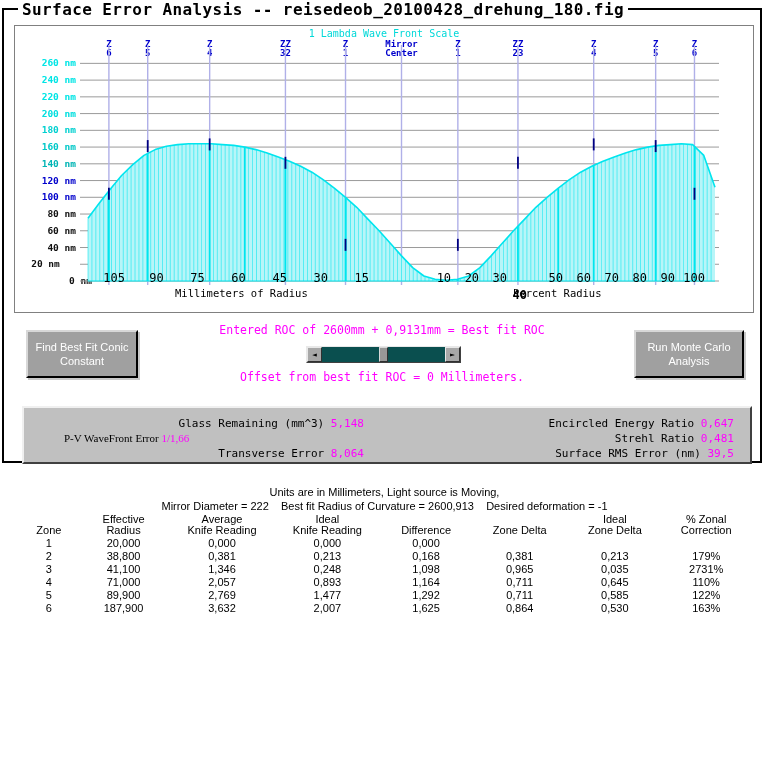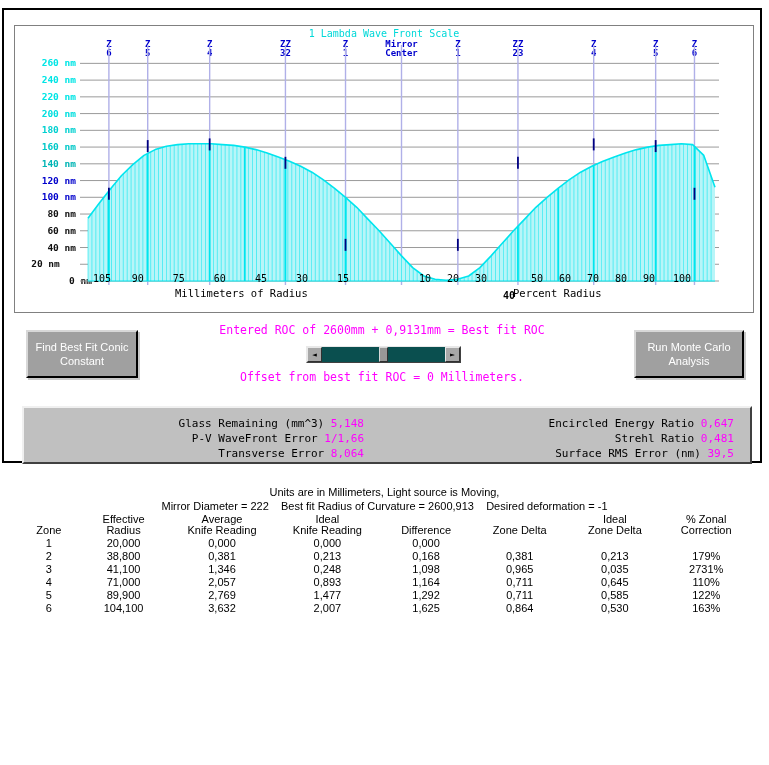--- a/index.html
+++ b/index.html
@@ -65,25 +65,25 @@
     position: absolute;
     font-size: 9.5px;
     line-height: 10px;
     font-family: "DejaVu Sans Mono", monospace;
     font-weight: bold;
     text-align: right;
     white-space: pre;
   }
   .xlab {
     position: absolute;
-    font-size: 10px;
+    font-size: 12px;
     line-height: 11px;
     color: #000000;
     font-family: "DejaVu Sans Mono", monospace;
-    text-align: left;
+    text-align: right;
     white-space: pre;
   }
   .axis-caption {
     position: absolute;
     font-size: 10.5px;
     color: #000000;
     font-family: "DejaVu Sans Mono", monospace;
     white-space: pre;
   }
 
@@ -210,20 +210,21 @@
   #data-table td {
     text-align: center;
     padding: 0 2px;
     line-height: 13px;
   }
 </style>
 </head>
 <body>
 
 <div id="app-frame">
+  <div id="app-title">Surface Error Analysis -- reisedeob_20100428_drehung_180.fig</div>
 
   <div id="graph-panel">
     <div id="scale-caption">1 Lambda Wave Front Scale</div>
     <div id="zone-headers">
         <div class="zone-head" style="left: 67.9px; top: 14px; width: 52px;">Z
 6</div>
         <div class="zone-head" style="left: 106.714px; top: 14px; width: 52px;">Z
 5</div>
         <div class="zone-head" style="left: 168.668px; top: 14px; width: 52px;">Z
 4</div>
@@ -513,21 +514,21 @@
       <div class="sb-fillR"></div>
     </div>
     <div class="sb-arrow">►</div>
   </div>
 
   <div class="magenta-line" style="top:360px;">Offset from best fit ROC = 0 Millimeters.</div>
 
   <div id="stats-panel">
     <div id="stats-left">
         <div class="stat-row" style="top: 9px; left: 40px; width: 300px; text-align: right;"><span class="lbl">Glass Remaining (mm^3)</span><span class="val"> 5,148</span></div>
-        <div class="stat-row" style="top: 24px; left: 40px; width: 300px; text-align: right;"><span class="lbl">P-V WaveFront Error</span><span class="val"> 1/1,66</span></div>
+        <div class="stat-row" style="top: 24px; left: 40px; width: 300px; text-align: left; font-family: Liberation Serif, serif;"><span class="lbl">P-V WaveFront Error</span><span class="val"> 1/1,66</span></div>
         <div class="stat-row" style="top: 39px; left: 40px; width: 300px; text-align: right;"><span class="lbl">Transverse Error</span><span class="val"> 8,064</span></div>
       </div>
     <div id="stats-right">
         <div class="stat-row" style="top: 9px; left: 370px; width: 340px; text-align: right;"><span class="lbl">Encircled Energy Ratio</span><span class="val"> 0,647</span></div>
         <div class="stat-row" style="top: 24px; left: 370px; width: 340px; text-align: right;"><span class="lbl">Strehl Ratio</span><span class="val"> 0,481</span></div>
         <div class="stat-row" style="top: 39px; left: 370px; width: 340px; text-align: right;"><span class="lbl">Surface RMS Error (nm)</span><span class="val"> 39,5</span></div>
       </div>
   </div>
 </div>
 
@@ -598,21 +599,21 @@
         <td>89,900</td>
         <td>2,769</td>
         <td>1,477</td>
         <td>1,292</td>
         <td>0,711</td>
         <td>0,585</td>
         <td>122%</td>
       </tr>
       <tr>
         <td>6</td>
-        <td>104,100</td>
+        <td>187,900</td>
         <td>3,632</td>
         <td>2,007</td>
         <td>1,625</td>
         <td>0,864</td>
         <td>0,530</td>
         <td>163%</td>
       </tr>
     </tbody>
 </table>
 

